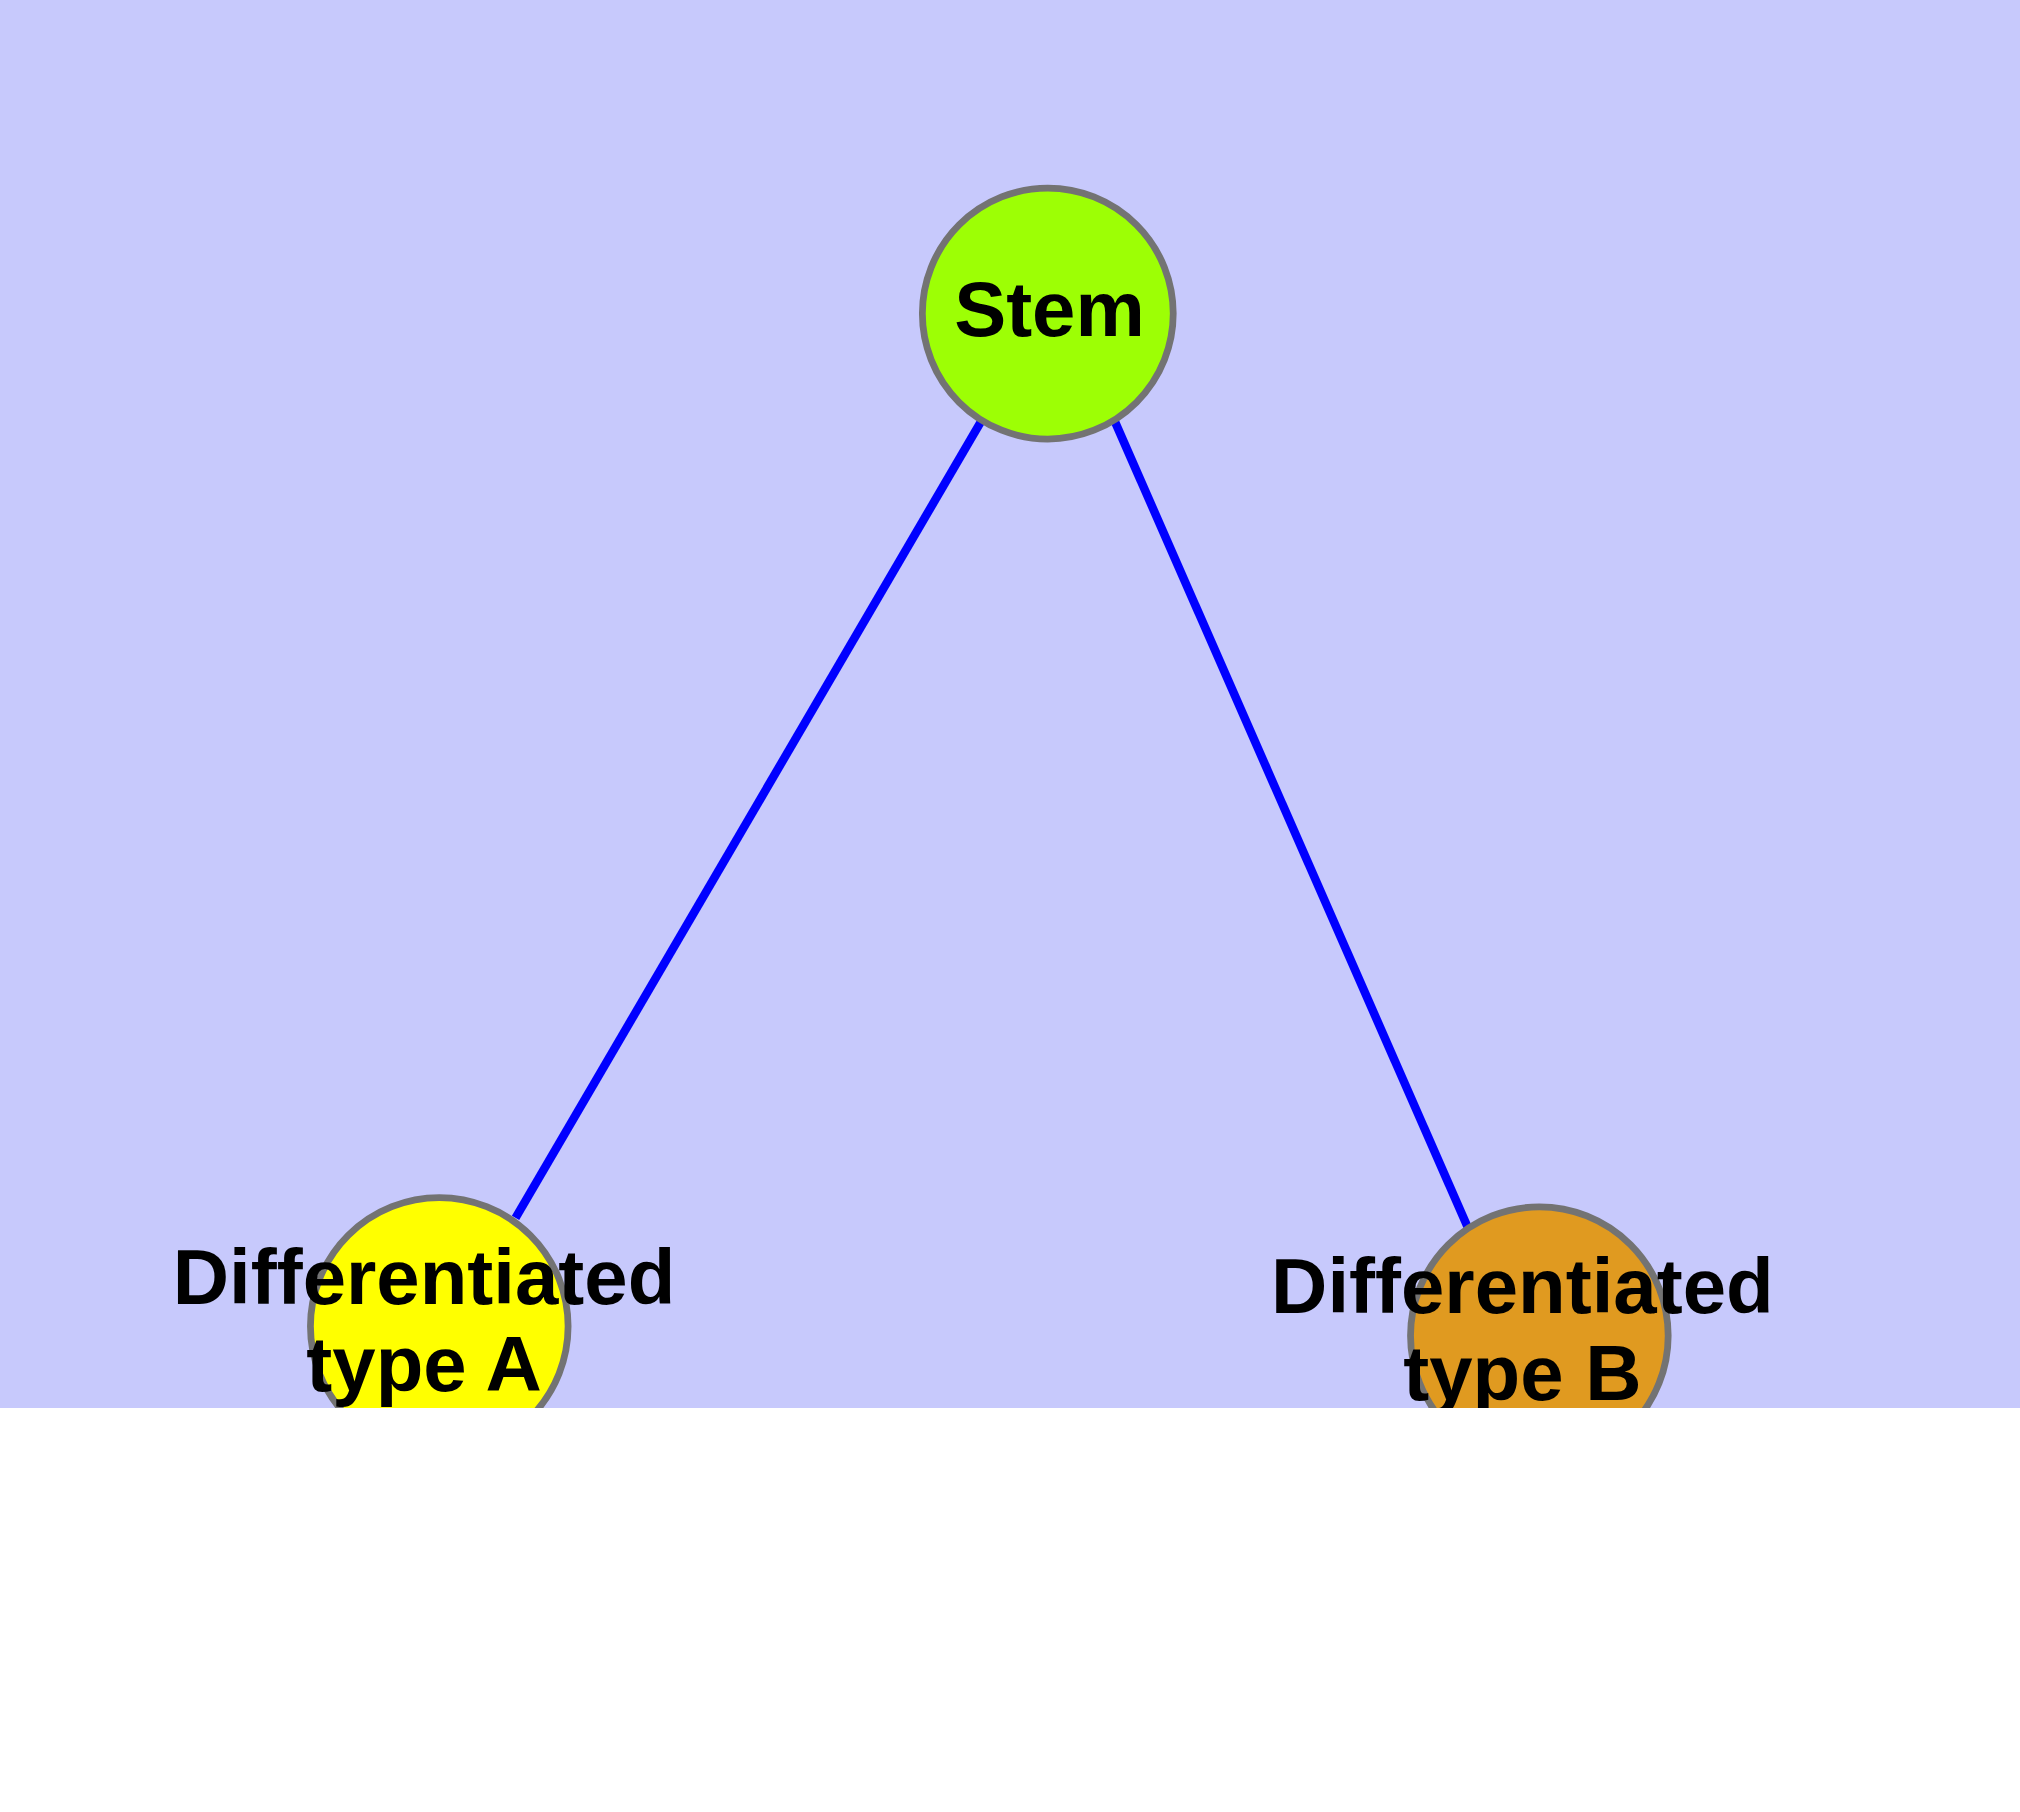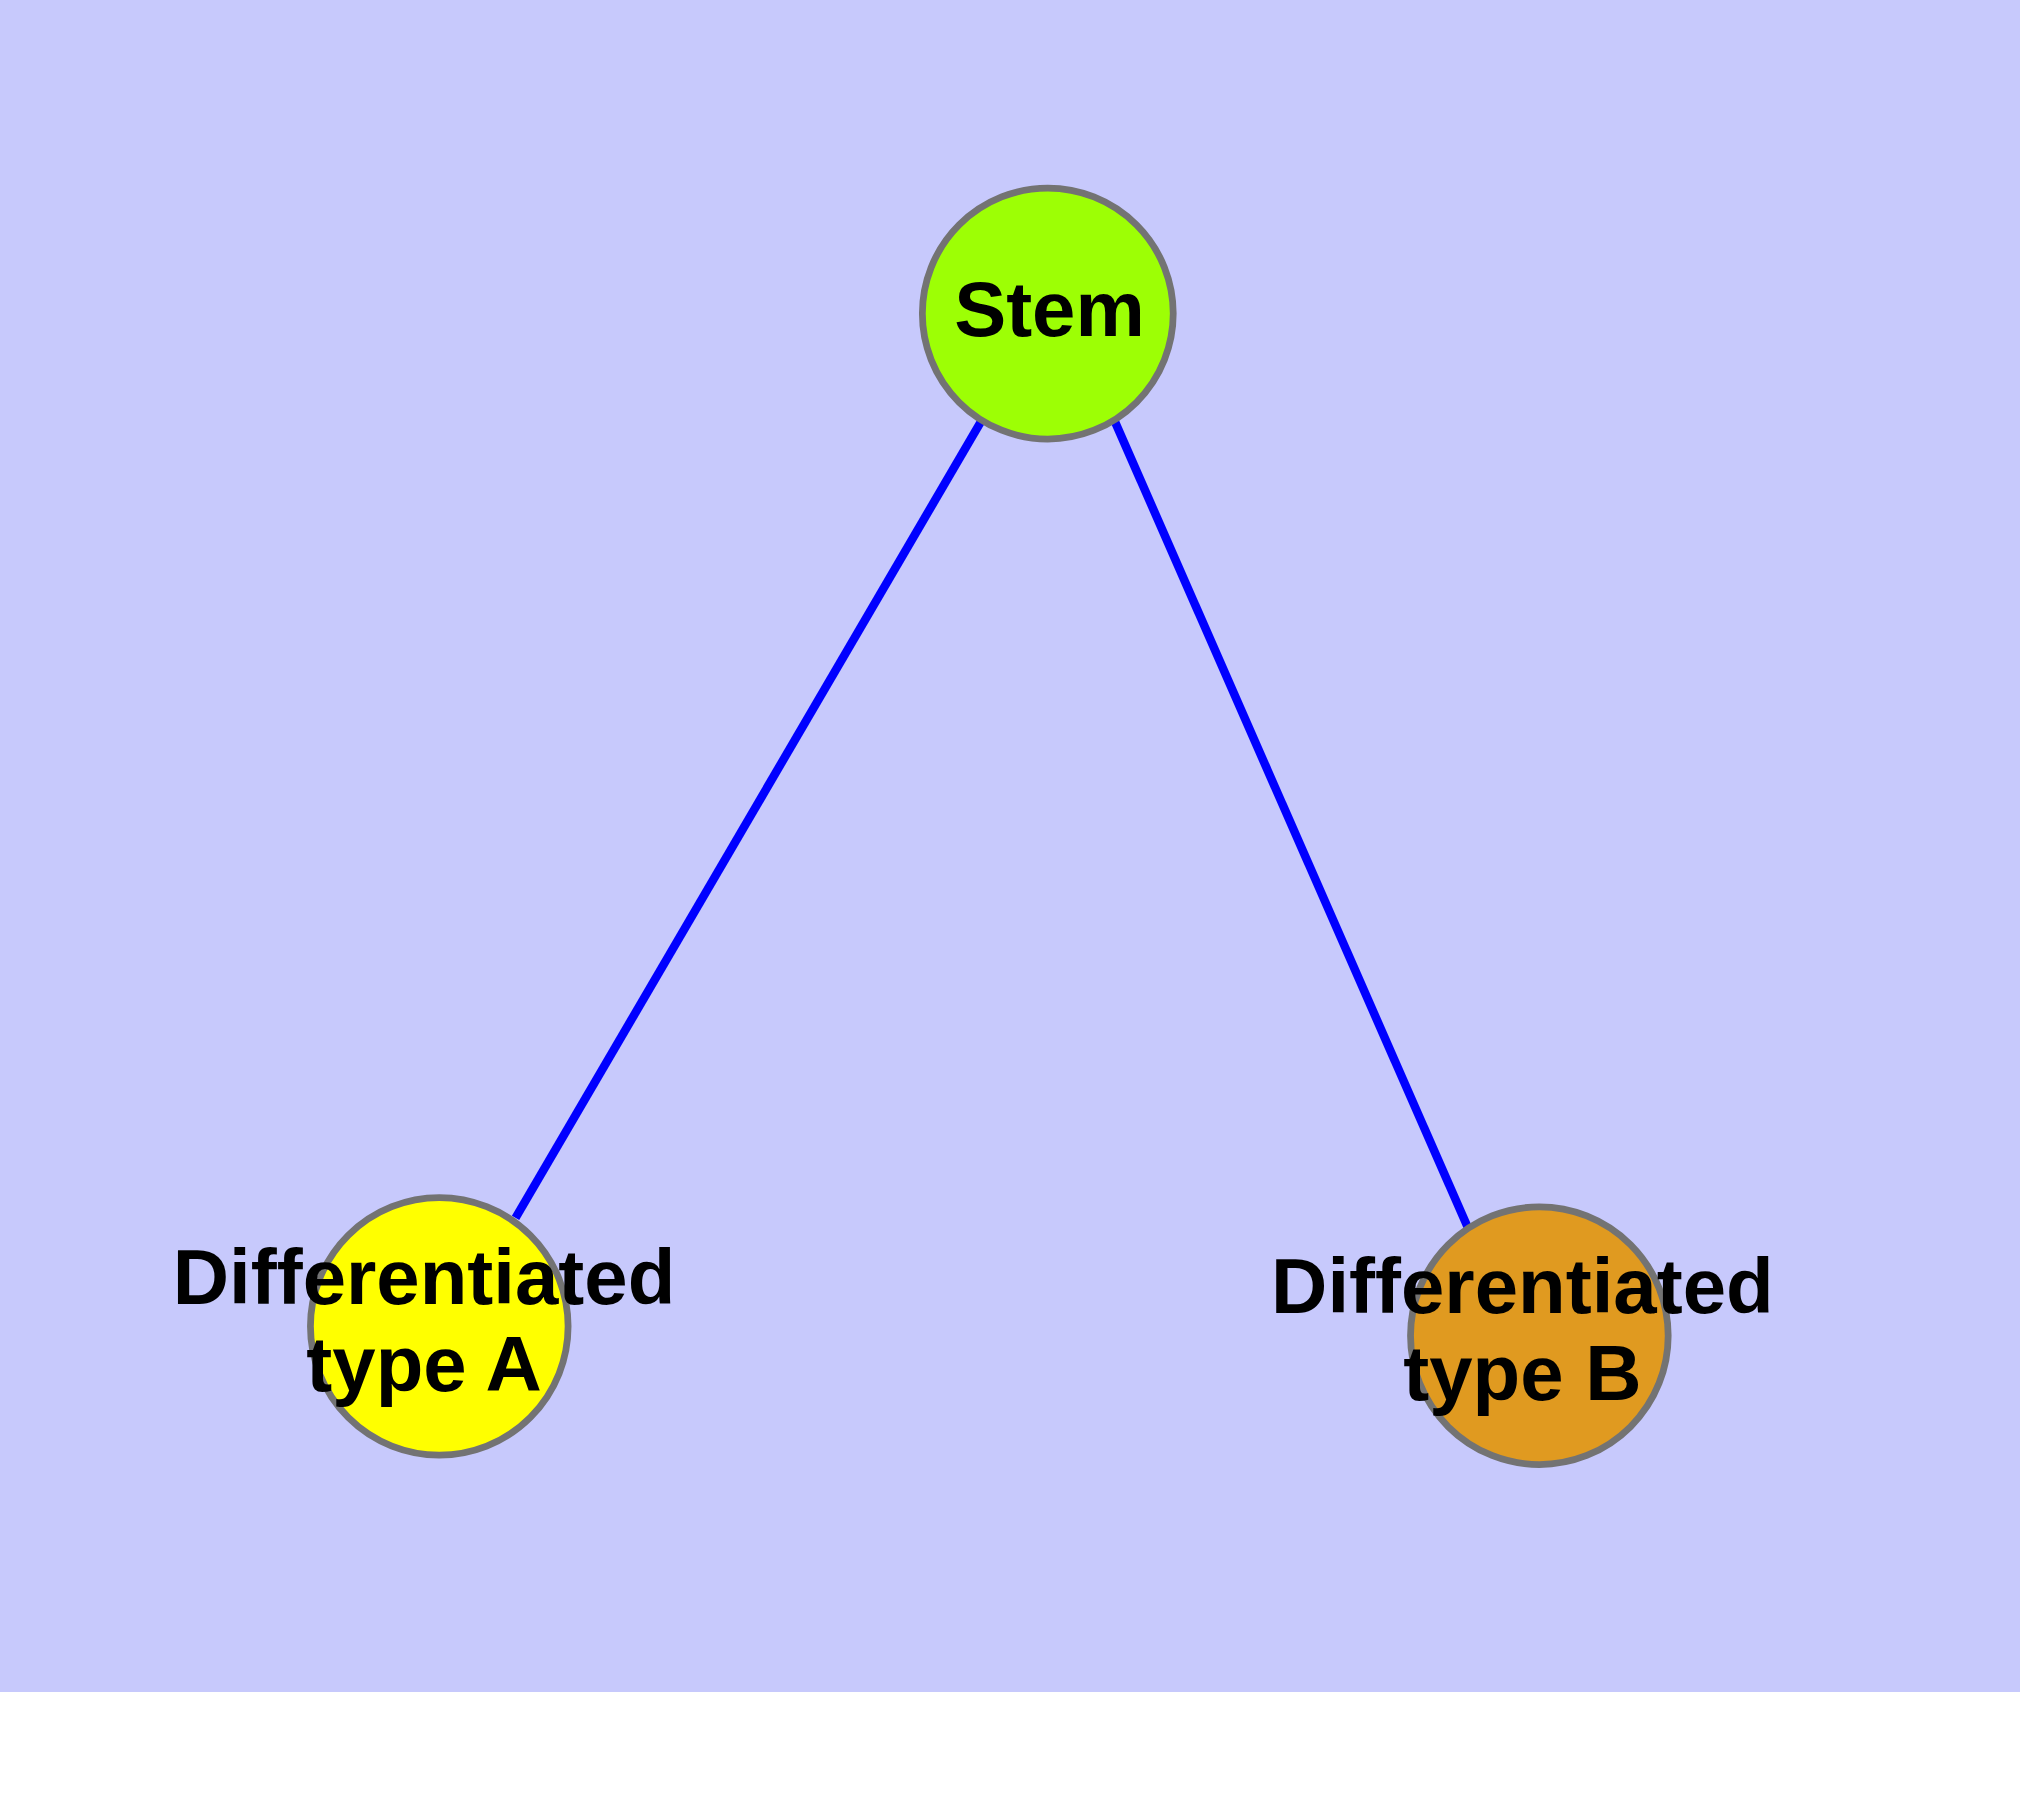--- a/index.html
+++ b/index.html
@@ -3,21 +3,21 @@
 <meta charset="utf-8">
 <style>
   html, body {
     margin: 0;
     padding: 0;
     background: #ffffff;
   }
   #canvas {
     position: relative;
     width: 2021px;
-    height: 1692px;
+    height: 1408px;
     background: #c7c9fc;
     overflow: hidden;
     font-family: "Liberation Sans", sans-serif;
     text-align: right;
   }
   #graph-svg {
     position: absolute;
     top: 0;
     left: 0;
     width: 2021px;

